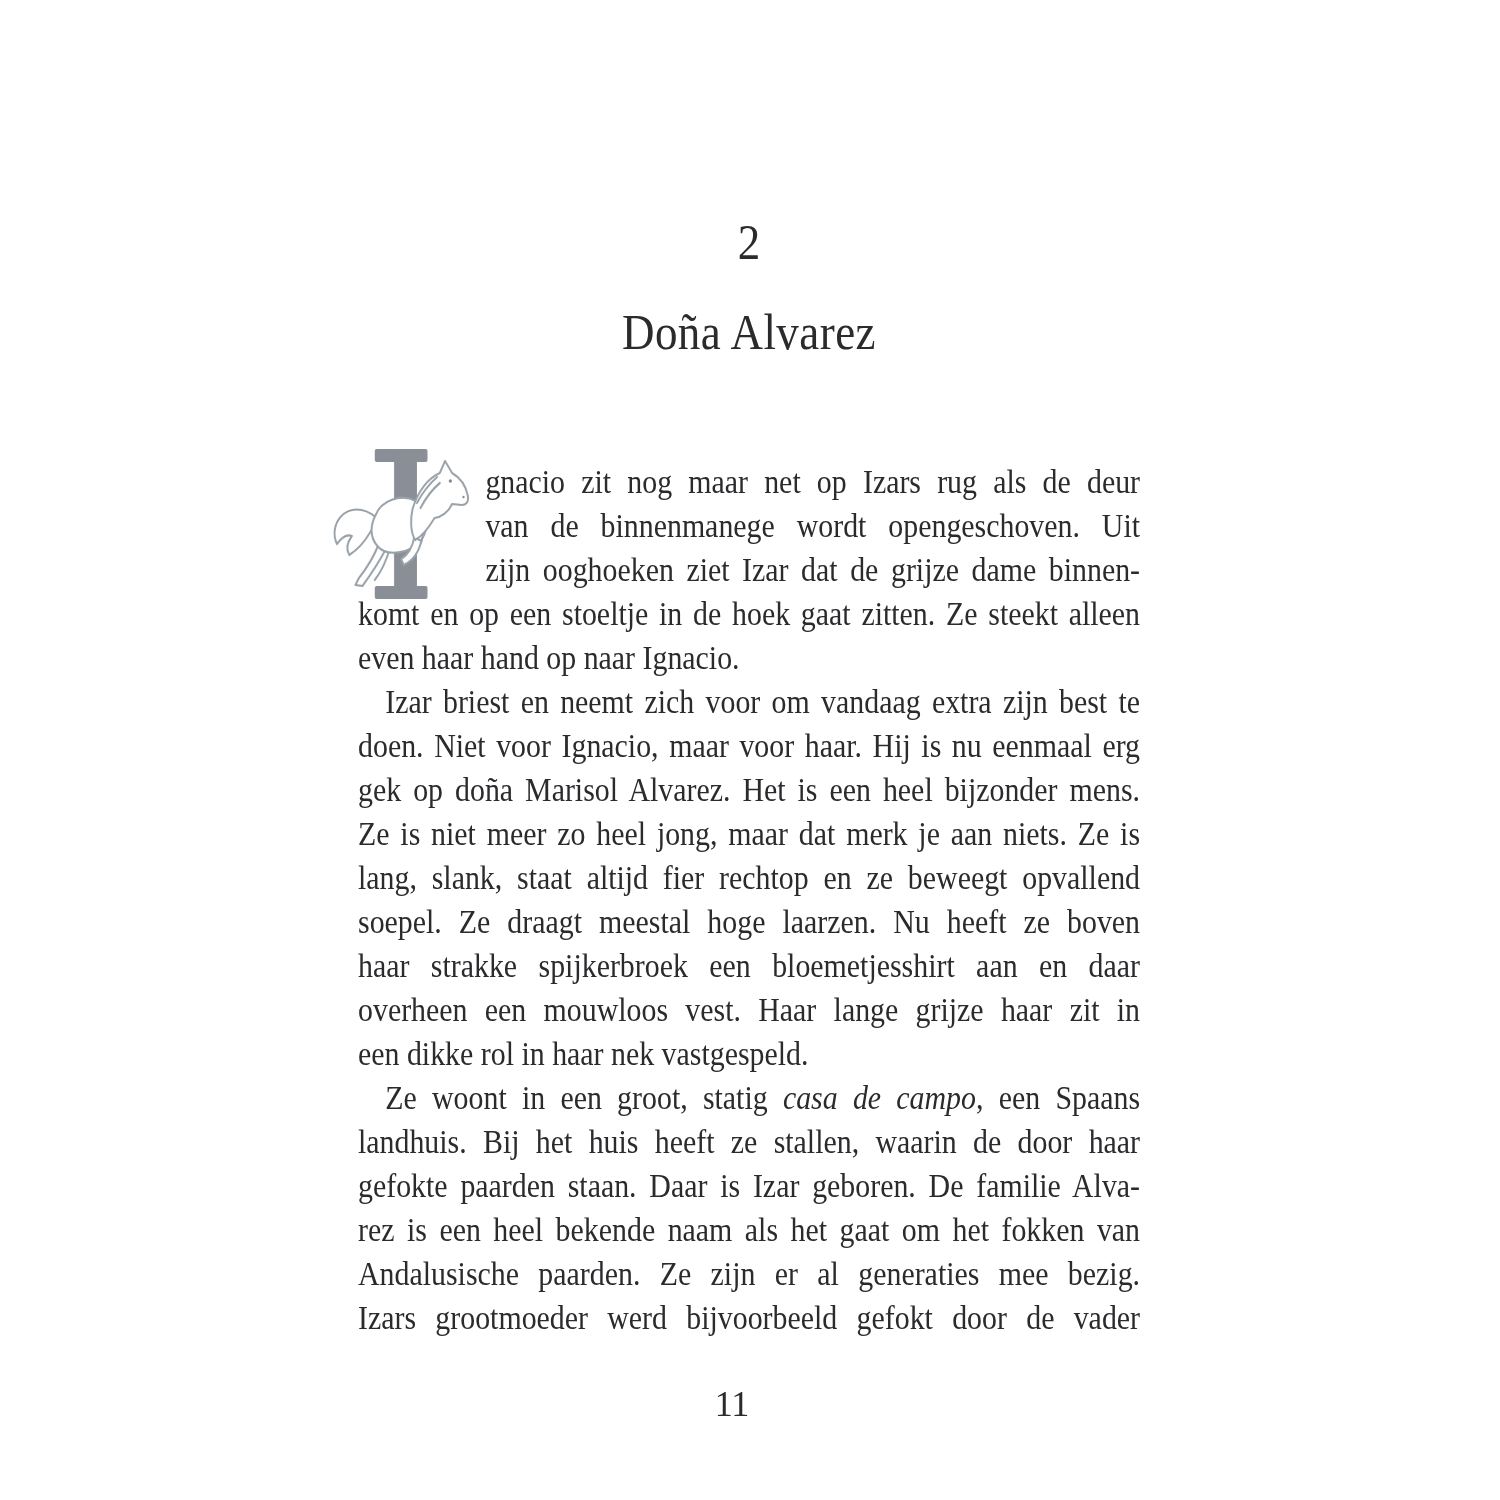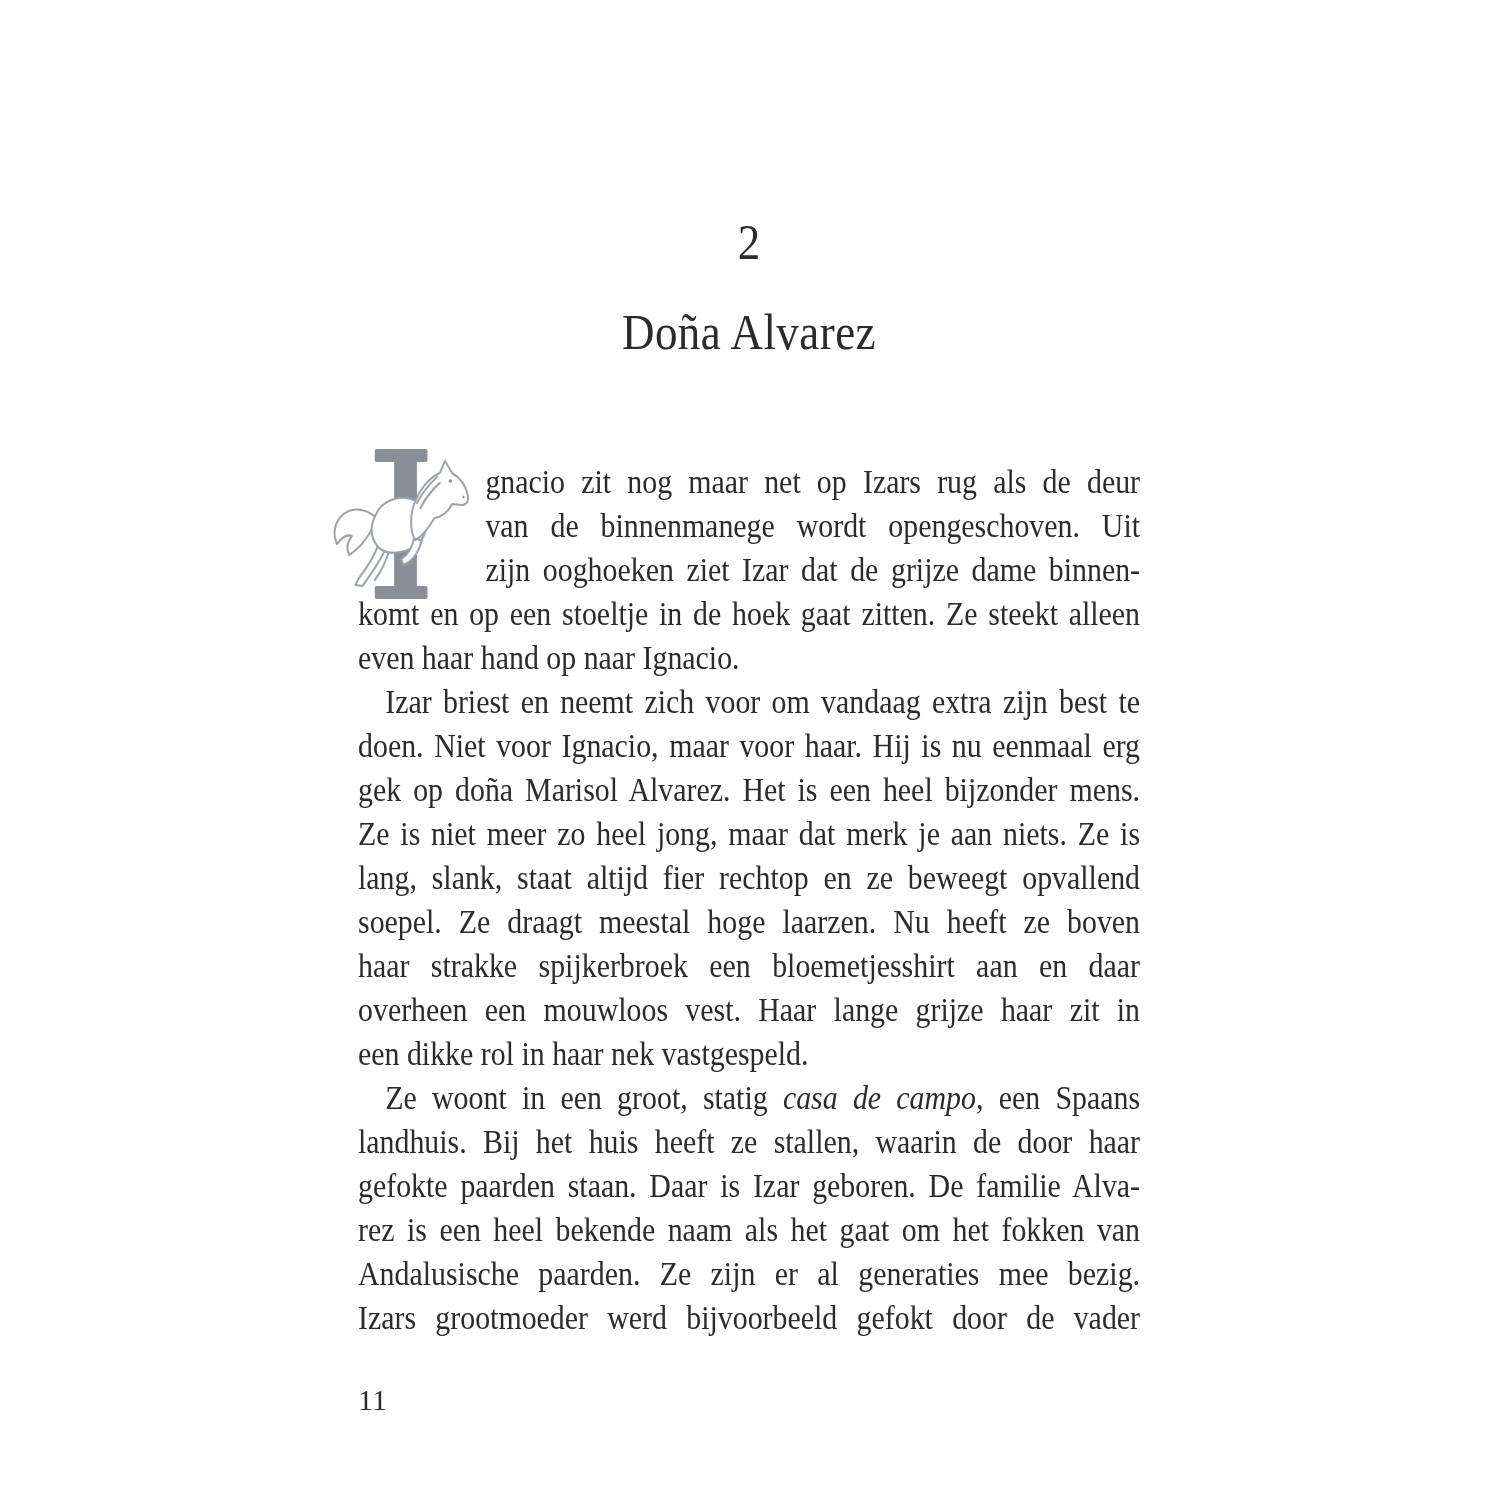--- a/index.html
+++ b/index.html
@@ -56,22 +56,22 @@
   }
   .dropcap svg {
     position: absolute;
     left: -32px; top: -15px;
     width: 167px; height: 158px;
     overflow: visible;
   }
   .page-number {
     position: absolute;
     left: 358px; top: 1383px; width: 748px;
-    text-align: left;
-    font-size: 30px;
+    text-align: center;
+    font-size: 36px;
     color: #2b2b2e;
   }
 </style>
 </head>
 <body>
 
 <div class="page">
 
   <div class="chapter-number">2</div>
 

